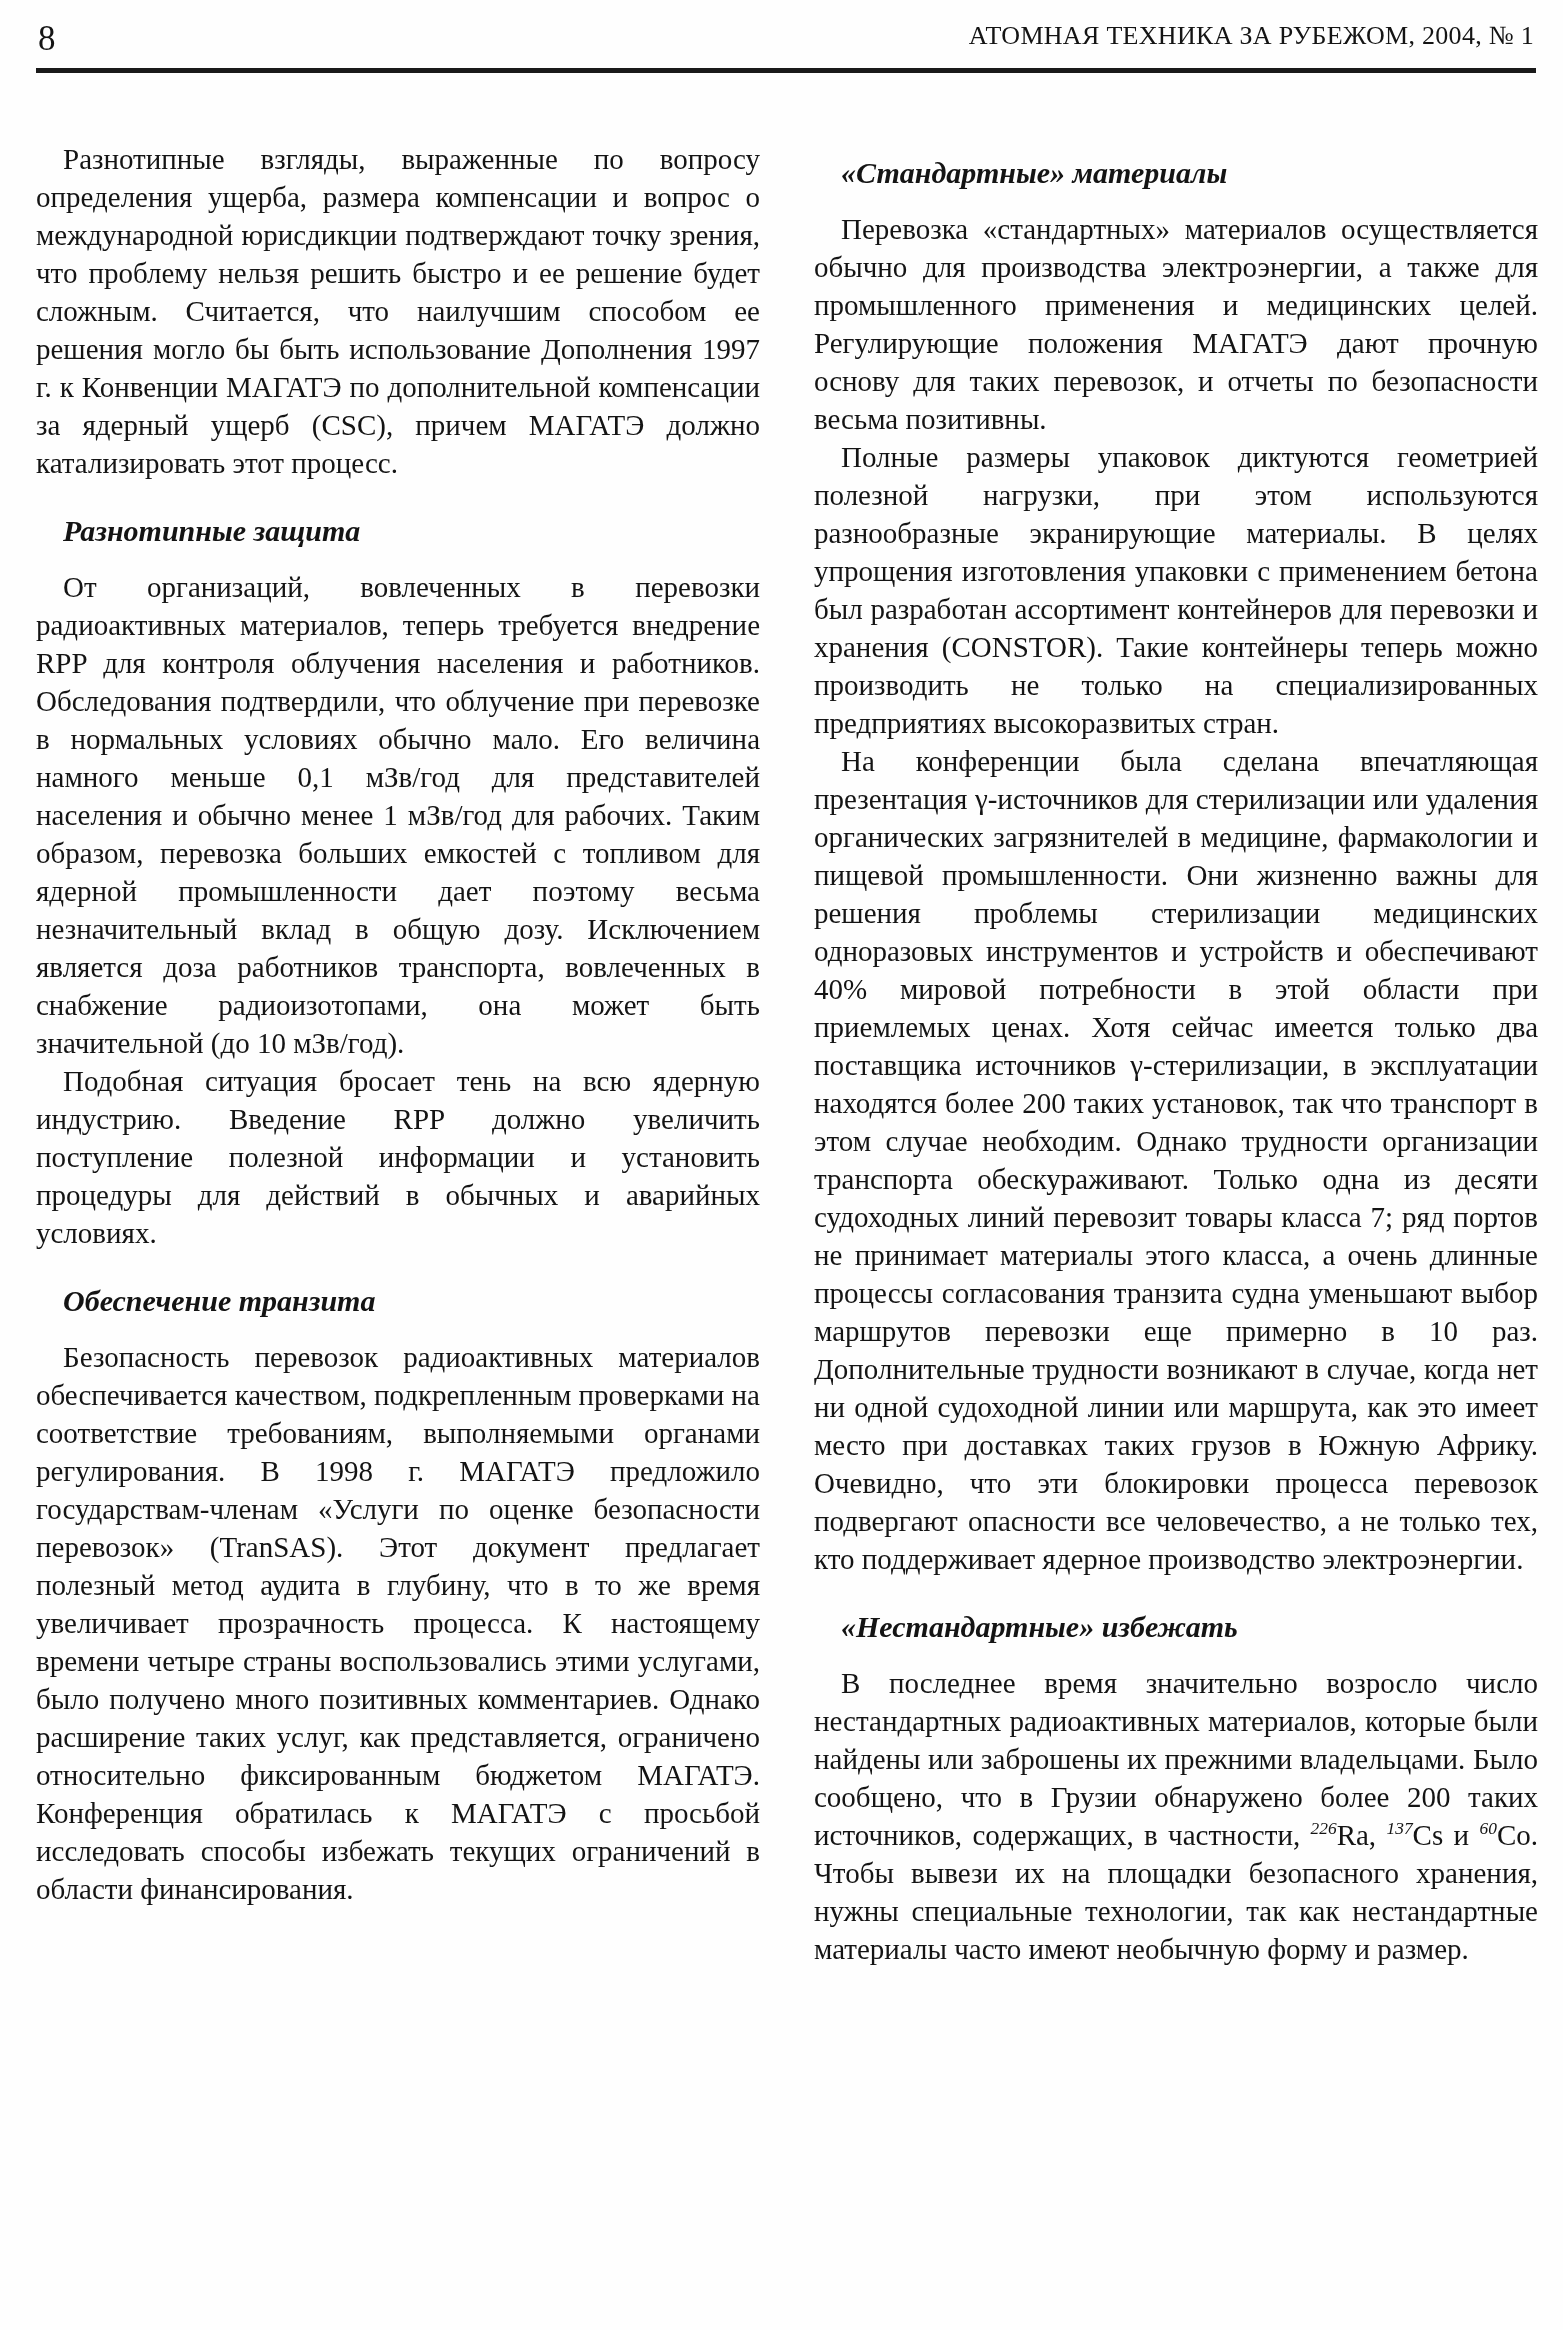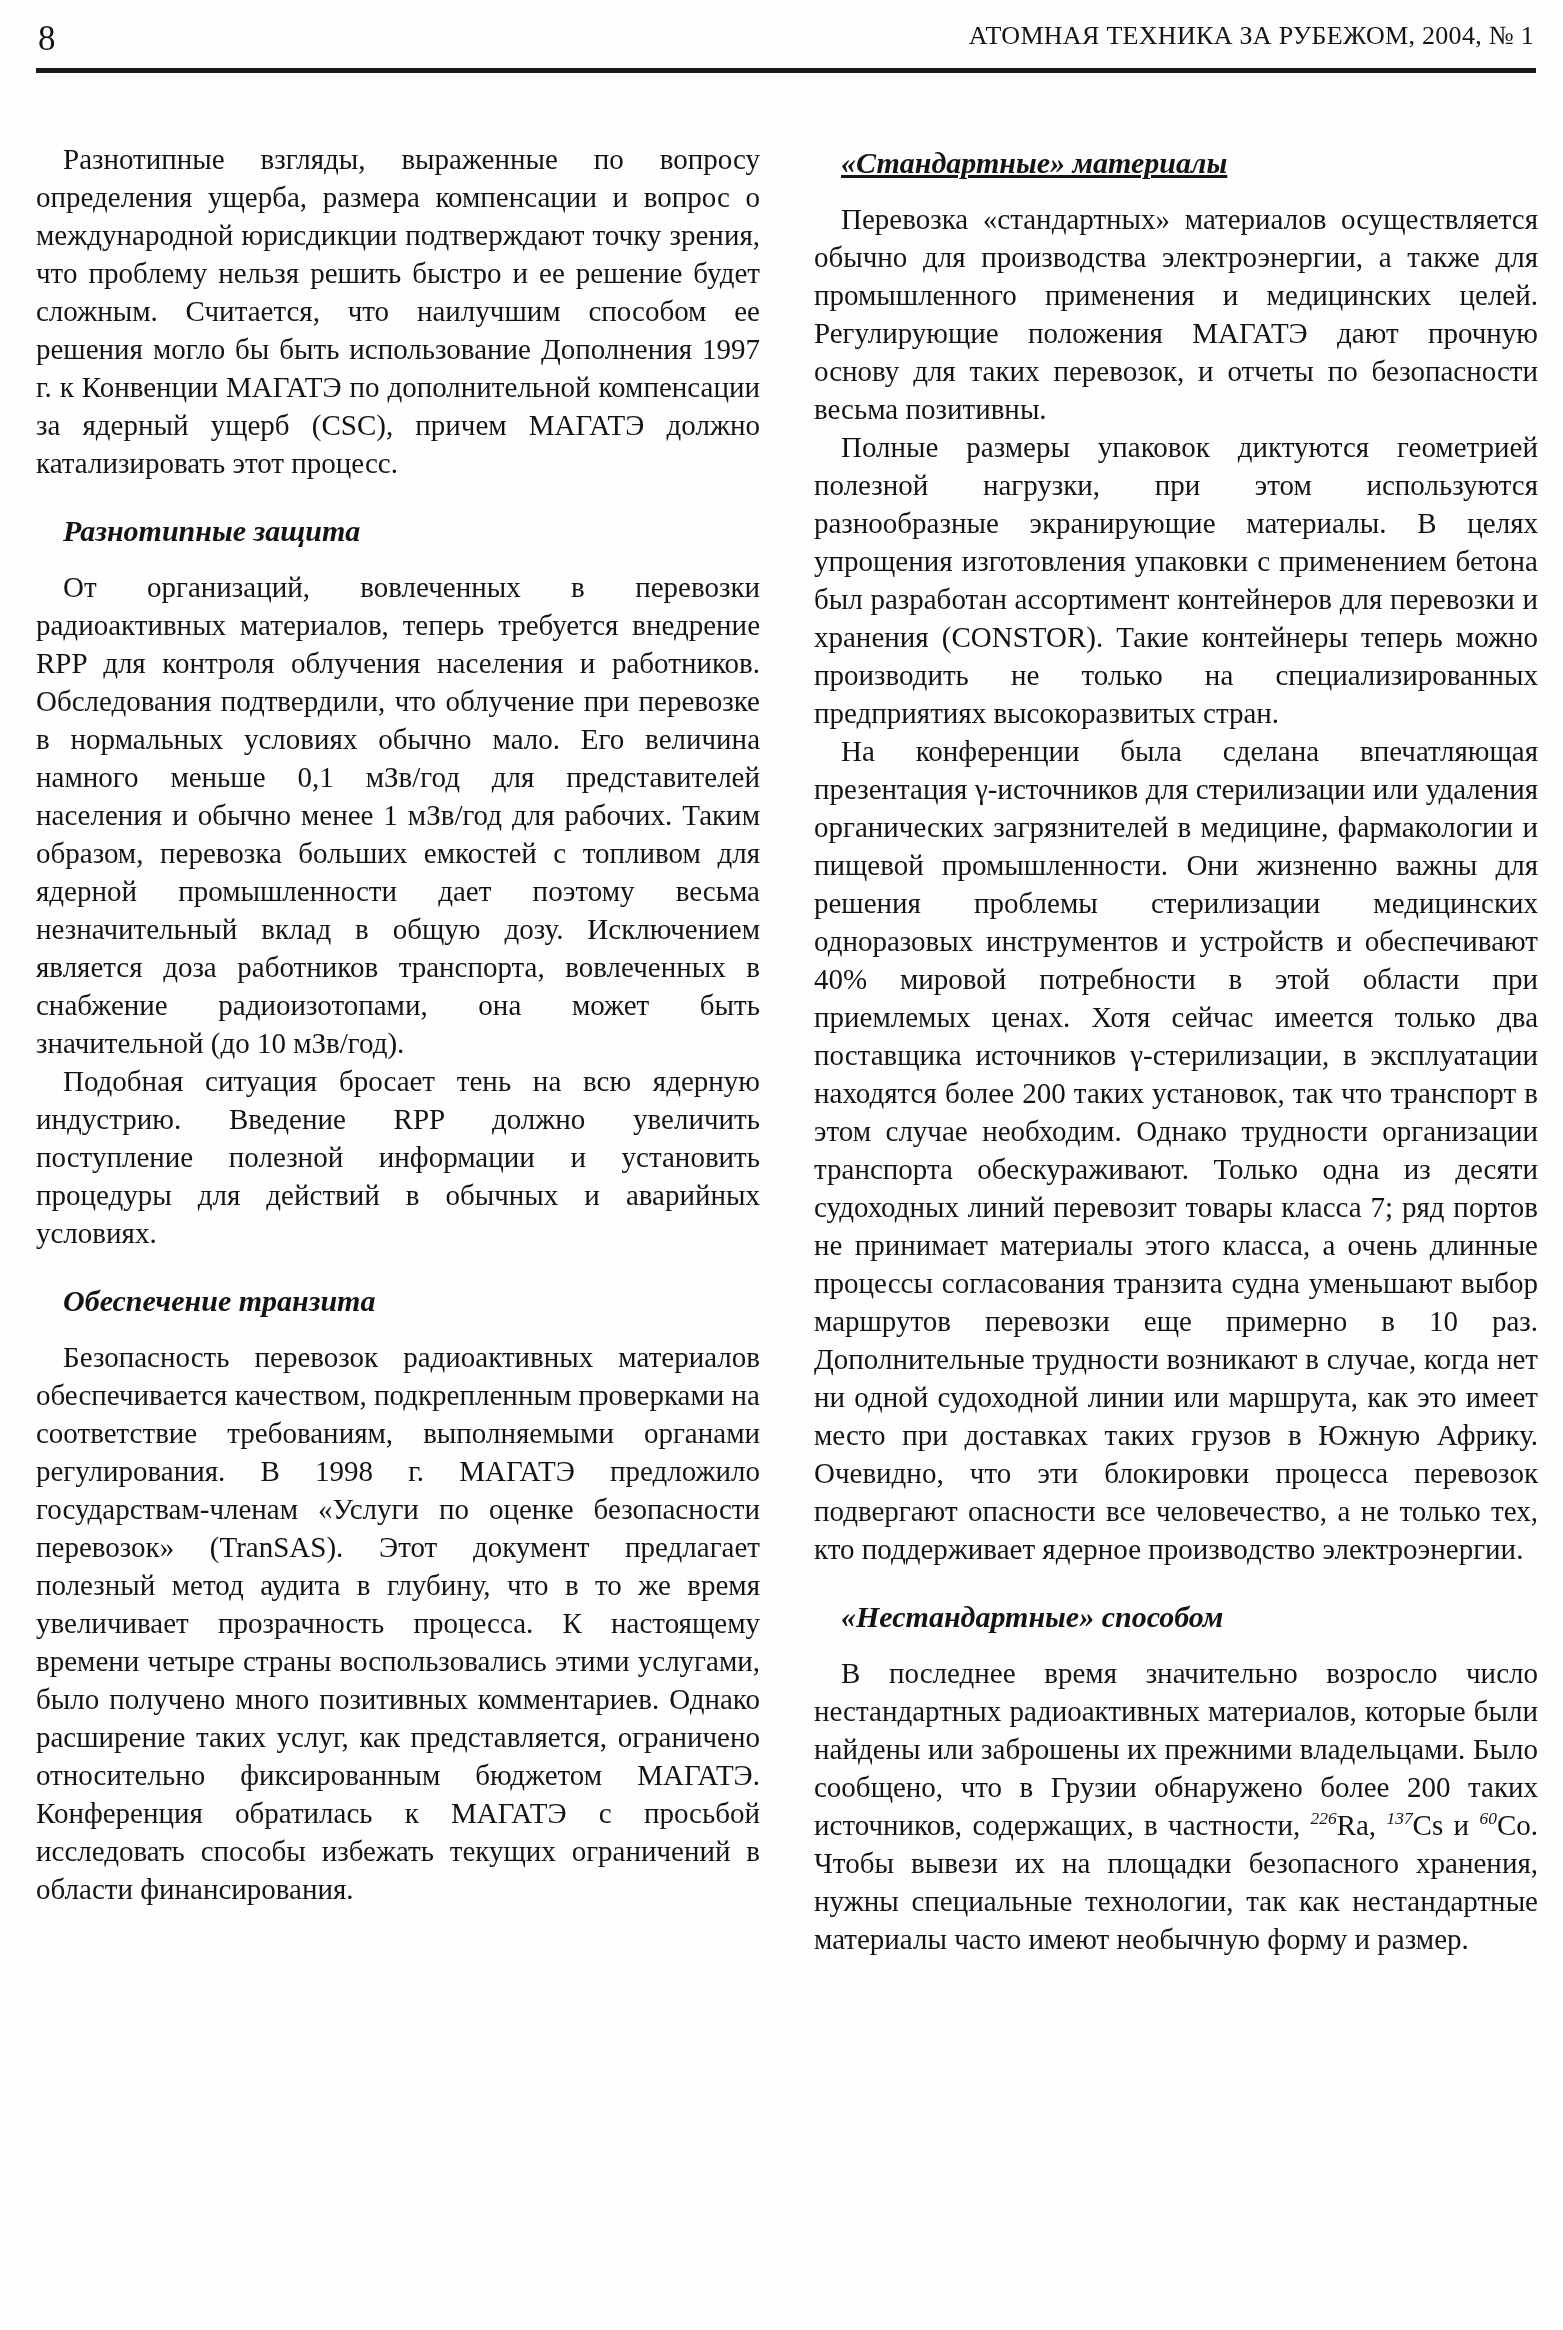--- a/index.html
+++ b/index.html
@@ -51,21 +51,21 @@
   .para { margin: 0; }
   .para.indent { text-indent: 27px; }
   .section {
     font-weight: bold;
     font-style: italic;
     font-size: 30px;
     line-height: 38px;
     margin: 30px 0 18px 27px;
     text-align: left;
   }
-  .section:first-child { margin-top: 4px; text-decoration: underline; }
+  .section:first-child { margin-top: 14px; }
   sup {
     font-size: 0.6em;
     line-height: 0;
     vertical-align: super;
     font-style: italic;
   }
 </style>
 </head>
 <body>
 
@@ -79,17 +79,17 @@
       <p class="para indent">От организаций, вовлеченных в перевозки радиоактивных материалов, теперь требуется внедрение RPP для контроля облучения населения и работников. Обследования подтвердили, что облучение при перевозке в нормальных условиях обычно мало. Его величина намного меньше 0,1 мЗв/год для представителей населения и обычно менее 1 мЗв/год для рабочих. Таким образом, перевозка больших емкостей с топливом для ядерной промышленности дает поэтому весьма незначительный вклад в общую дозу. Исключением является доза работников транспорта, вовлеченных в снабжение радиоизотопами, она может быть значительной (до 10 мЗв/год).</p>
       <p class="para indent">Подобная ситуация бросает тень на всю ядерную индустрию. Введение RPP должно увеличить поступление полезной информации и установить процедуры для действий в обычных и аварийных условиях.</p>
       <h3 class="section">Обеспечение транзита</h3>
       <p class="para indent">Безопасность перевозок радиоактивных материалов обеспечивается качеством, подкрепленным проверками на соответствие требованиям, выполняемыми органами регулирования. В 1998 г. МАГАТЭ предложило государствам-членам «Услуги по оценке безопасности перевозок» (TranSAS). Этот документ предлагает полезный метод аудита в глубину, что в то же время увеличивает прозрачность процесса. К настоящему времени четыре страны воспользовались этими услугами, было получено много позитивных комментариев. Однако расширение таких услуг, как представляется, ограничено относительно фиксированным бюджетом МАГАТЭ. Конференция обратилась к МАГАТЭ с просьбой исследовать способы избежать текущих ограничений в области финансирования.</p>
     </div>
   <div class="col col-right">
       <h3 class="section">«Стандартные» материалы</h3>
       <p class="para indent">Перевозка «стандартных» материалов осуществляется обычно для производства электроэнергии, а также для промышленного применения и медицинских целей. Регулирующие положения МАГАТЭ дают прочную основу для таких перевозок, и отчеты по безопасности весьма позитивны.</p>
       <p class="para indent">Полные размеры упаковок диктуются геометрией полезной нагрузки, при этом используются разнообразные экранирующие материалы. В целях упрощения изготовления упаковки с применением бетона был разработан ассортимент контейнеров для перевозки и хранения (CONSTOR). Такие контейнеры теперь можно производить не только на специализированных предприятиях высокоразвитых стран.</p>
       <p class="para indent">На конференции была сделана впечатляющая презентация γ-источников для стерилизации или удаления органических загрязнителей в медицине, фармакологии и пищевой промышленности. Они жизненно важны для решения проблемы стерилизации медицинских одноразовых инструментов и устройств и обеспечивают 40% мировой потребности в этой области при приемлемых ценах. Хотя сейчас имеется только два поставщика источников γ-стерилизации, в эксплуатации находятся более 200 таких установок, так что транспорт в этом случае необходим. Однако трудности организации транспорта обескураживают. Только одна из десяти судоходных линий перевозит товары класса 7; ряд портов не принимает материалы этого класса, а очень длинные процессы согласования транзита судна уменьшают выбор маршрутов перевозки еще примерно в 10 раз. Дополнительные трудности возникают в случае, когда нет ни одной судоходной линии или маршрута, как это имеет место при доставках таких грузов в Южную Африку. Очевидно, что эти блокировки процесса перевозок подвергают опасности все человечество, а не только тех, кто поддерживает ядерное производство электроэнергии.</p>
-      <h3 class="section">«Нестандартные» способом</h3>
+      <h3 class="section">«Нестандартные» избежать</h3>
       <p class="para indent">В последнее время значительно возросло число нестандартных радиоактивных материалов, которые были найдены или заброшены их прежними владельцами. Было сообщено, что в Грузии обнаружено более 200 таких источников, содержащих, в частности, <sup>226</sup>Ra, <sup>137</sup>Cs и <sup>60</sup>Co. Чтобы вывези их на площадки безопасного хранения, нужны специальные технологии, так как нестандартные материалы часто имеют необычную форму и размер.</p>
     </div>
 </div>
 
 
 </body></html>

